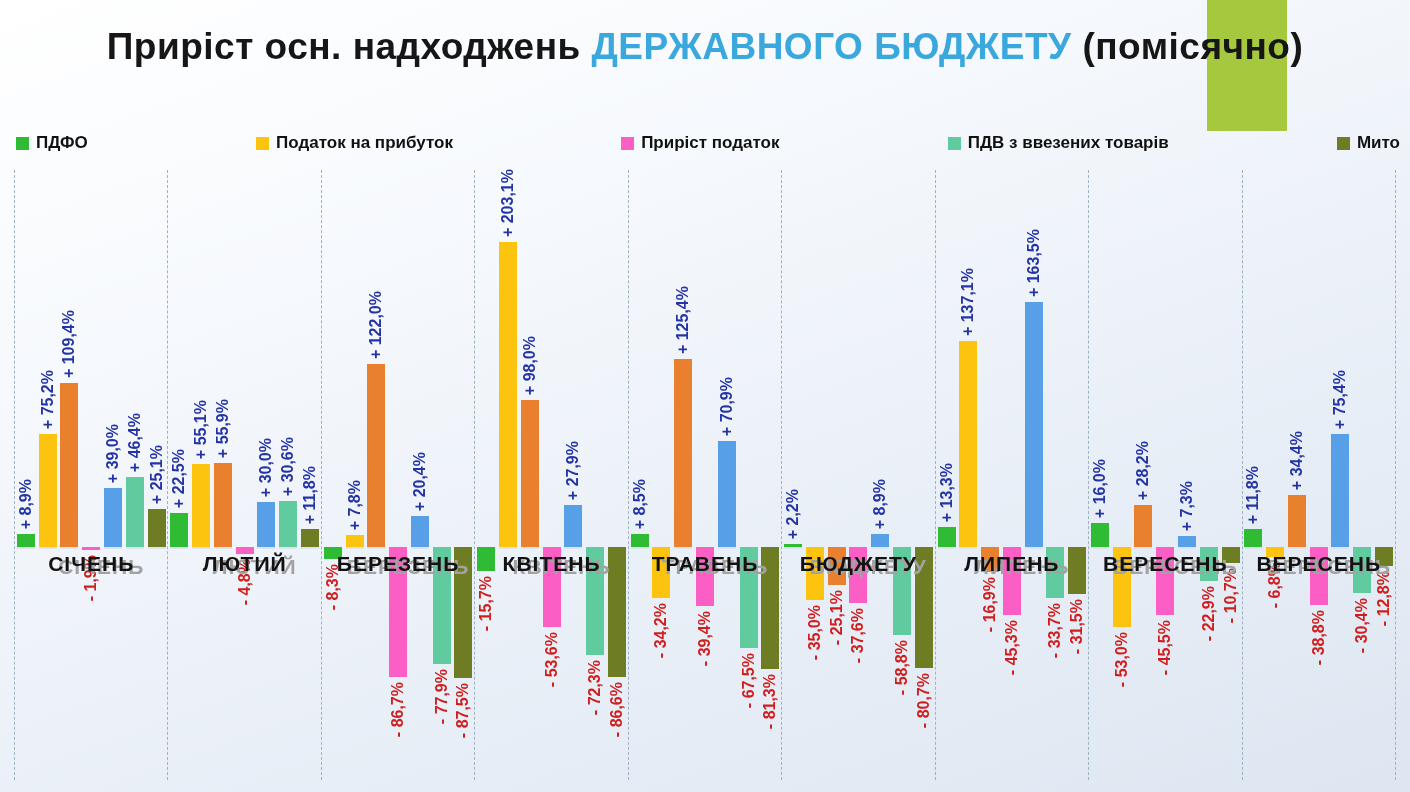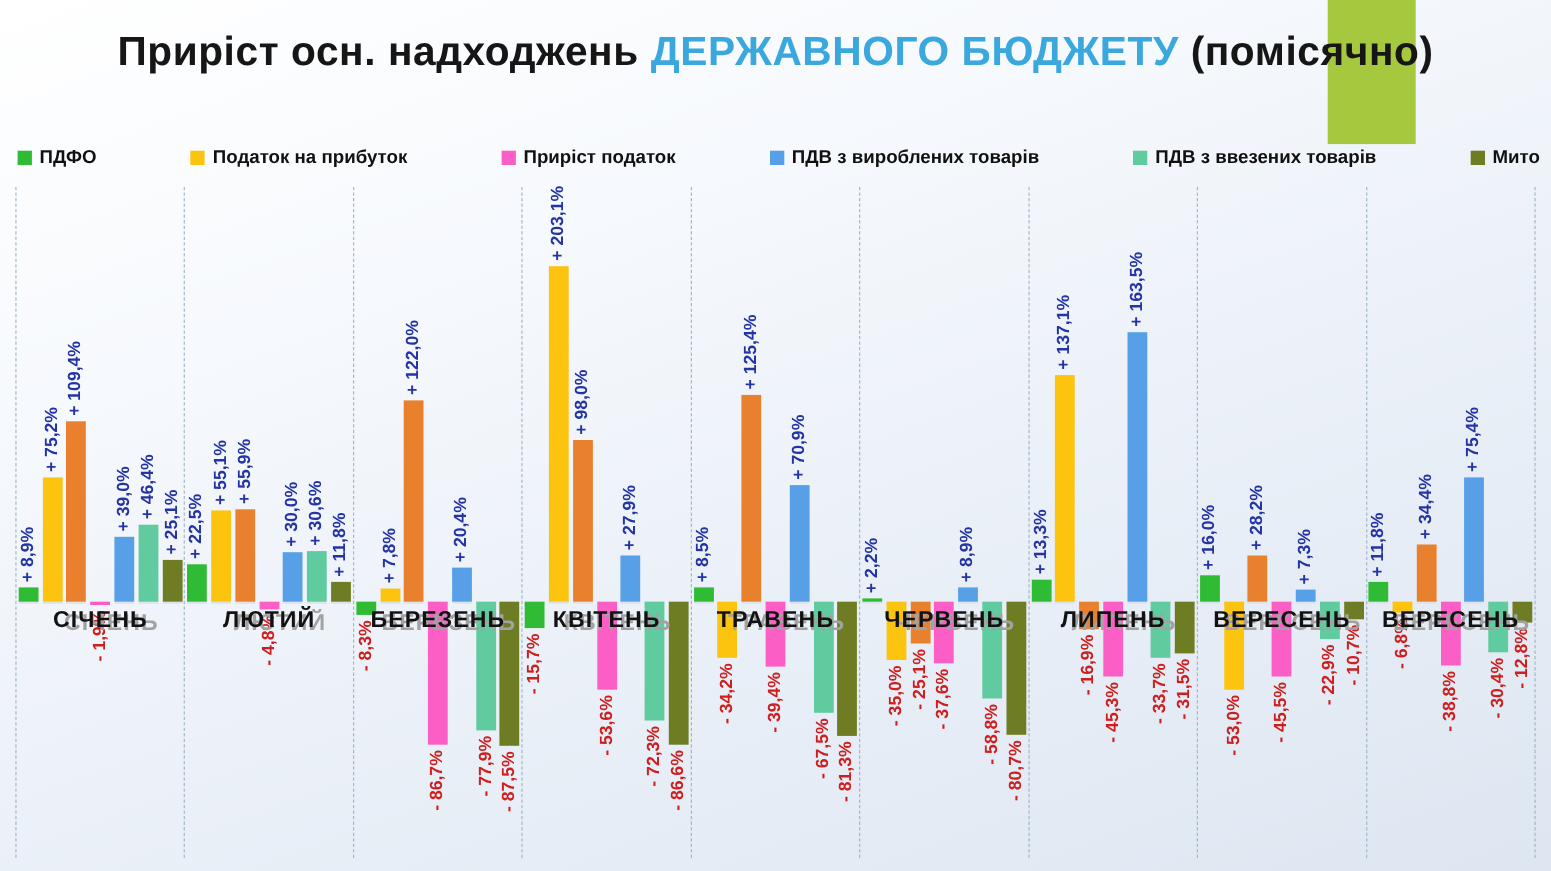--- a/index.html
+++ b/index.html
@@ -71,24 +71,20 @@
       </div>
       <div class="legend-item">
         <span class="legend-swatch" style="background: rgb(252, 196, 15);"></span>
         <span class="legend-label">Податок на прибуток</span>
       </div>
       <div class="legend-item">
         <span class="legend-swatch" style="background: rgb(251, 95, 198);"></span>
         <span class="legend-label">Приріст податок</span>
       </div>
       <div class="legend-item">
-        <span class="legend-swatch" style="background: rgb(87, 160, 232);"></span>
-        <span class="legend-label">ПДВ з вироблених товарів</span>
-      </div>
-      <div class="legend-item">
         <span class="legend-swatch" style="background: rgb(95, 203, 159);"></span>
         <span class="legend-label">ПДВ з ввезених товарів</span>
       </div>
       <div class="legend-item">
         <span class="legend-swatch" style="background: rgb(110, 124, 35);"></span>
         <span class="legend-label">Мито</span>
       </div>
     </div>
 
   <div class="chart">
@@ -311,21 +307,21 @@
         <div class="slot" style="left: 71.4286%; width: 14.2857%;">
           <div class="tick"></div>
           <div class="bar" style="background: rgb(95, 203, 159); height: 88px; top: 377px;"></div>
           <div class="vlab" style="top: 470px; color: rgb(207, 30, 30);">- 58,8%</div>
         </div>
         <div class="slot" style="left: 85.7143%; width: 14.2857%;">
           <div class="tick"></div>
           <div class="bar" style="background: rgb(110, 124, 35); height: 121px; top: 377px;"></div>
           <div class="vlab" style="top: 503px; color: rgb(207, 30, 30);">- 80,7%</div>
         </div>
-        <div class="month-label">ЧЕРВЕНЬ</div>
+        <div class="month-label">БЮДЖЕТУ</div>
       </div>
       <div class="panel">
         <div class="slot" style="left: 0%; width: 14.2857%;">
           <div class="tick"></div>
           <div class="bar" style="background: rgb(47, 187, 51); height: 20px; bottom: 233px;"></div>
           <div class="vlab" style="bottom: 258px; color: rgb(36, 52, 164);">+ 13,3%</div>
         </div>
         <div class="slot" style="left: 14.2857%; width: 14.2857%;">
           <div class="tick"></div>
           <div class="bar" style="background: rgb(252, 196, 15); height: 206px; bottom: 233px;"></div>

